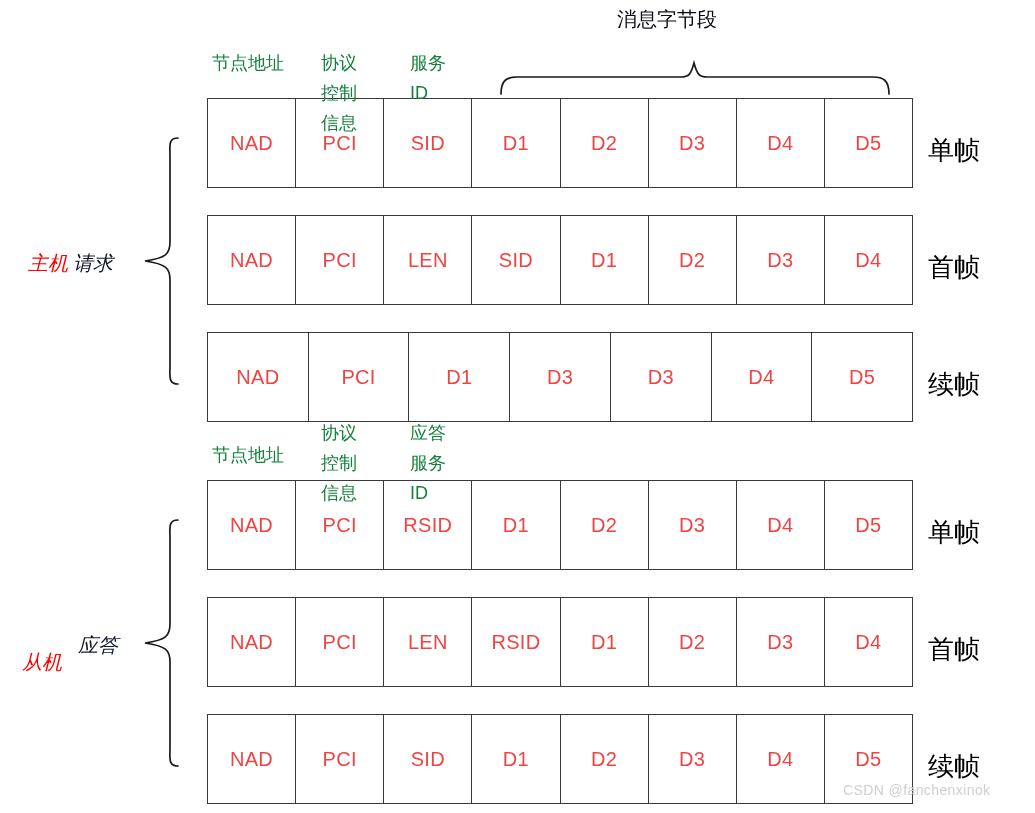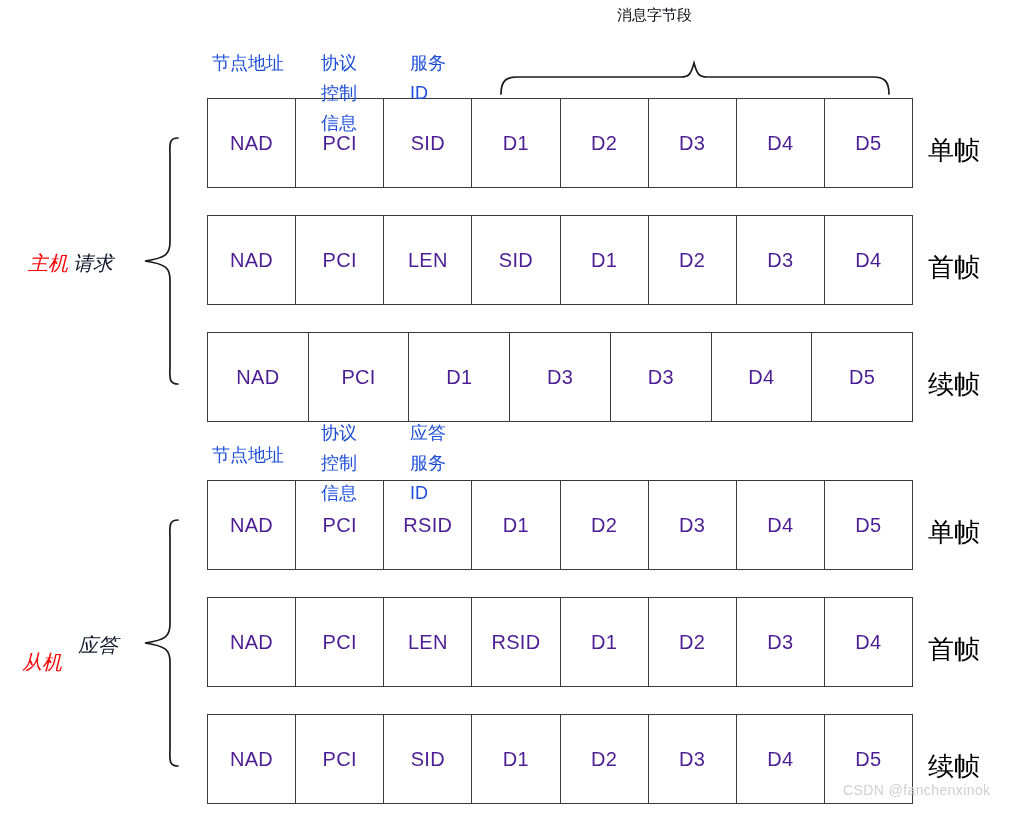--- a/index.html
+++ b/index.html
@@ -25,21 +25,21 @@
     z-index:3;
   }
   .frame-cell{
     flex:1 1 0;
     border-right:1.6px solid #3a3a3a;
     box-sizing:border-box;
     display:flex;
     align-items:center;
     justify-content:center;
     font-size:20px;
-    color:#4c1d95;
+    color:#ef4444;
     letter-spacing:.3px;
   }
   .frame-cell:last-child{border-right:none;}
 
   
   .r0{top:98px;}
   .r1{top:215px;}
   .r2{top:332px;}
   .r3{top:480px;}
   .r4{top:597px;}
@@ -57,31 +57,31 @@
   .sl0{top:133px;}
   .sl1{top:250px;}
   .sl2{top:367px;}
   .sl3{top:515px;}
   .sl4{top:632px;}
   .sl5{top:749px;}
 
   
   .red-anno{
     position:absolute;
-    color:#1d4ed8;
+    color:#15803d;
     font-size:18px;
     line-height:30px;
     white-space:nowrap;
     z-index:5;
   }
 
   
   .group-title{
     position:absolute;
-    font-size:15px;
+    font-size:20px;
     color:#0a0a12;
     white-space:nowrap;
     z-index:5;
   }
 
   
   .group-label{
     position:absolute;
     font-size:20px;
     white-space:nowrap;

